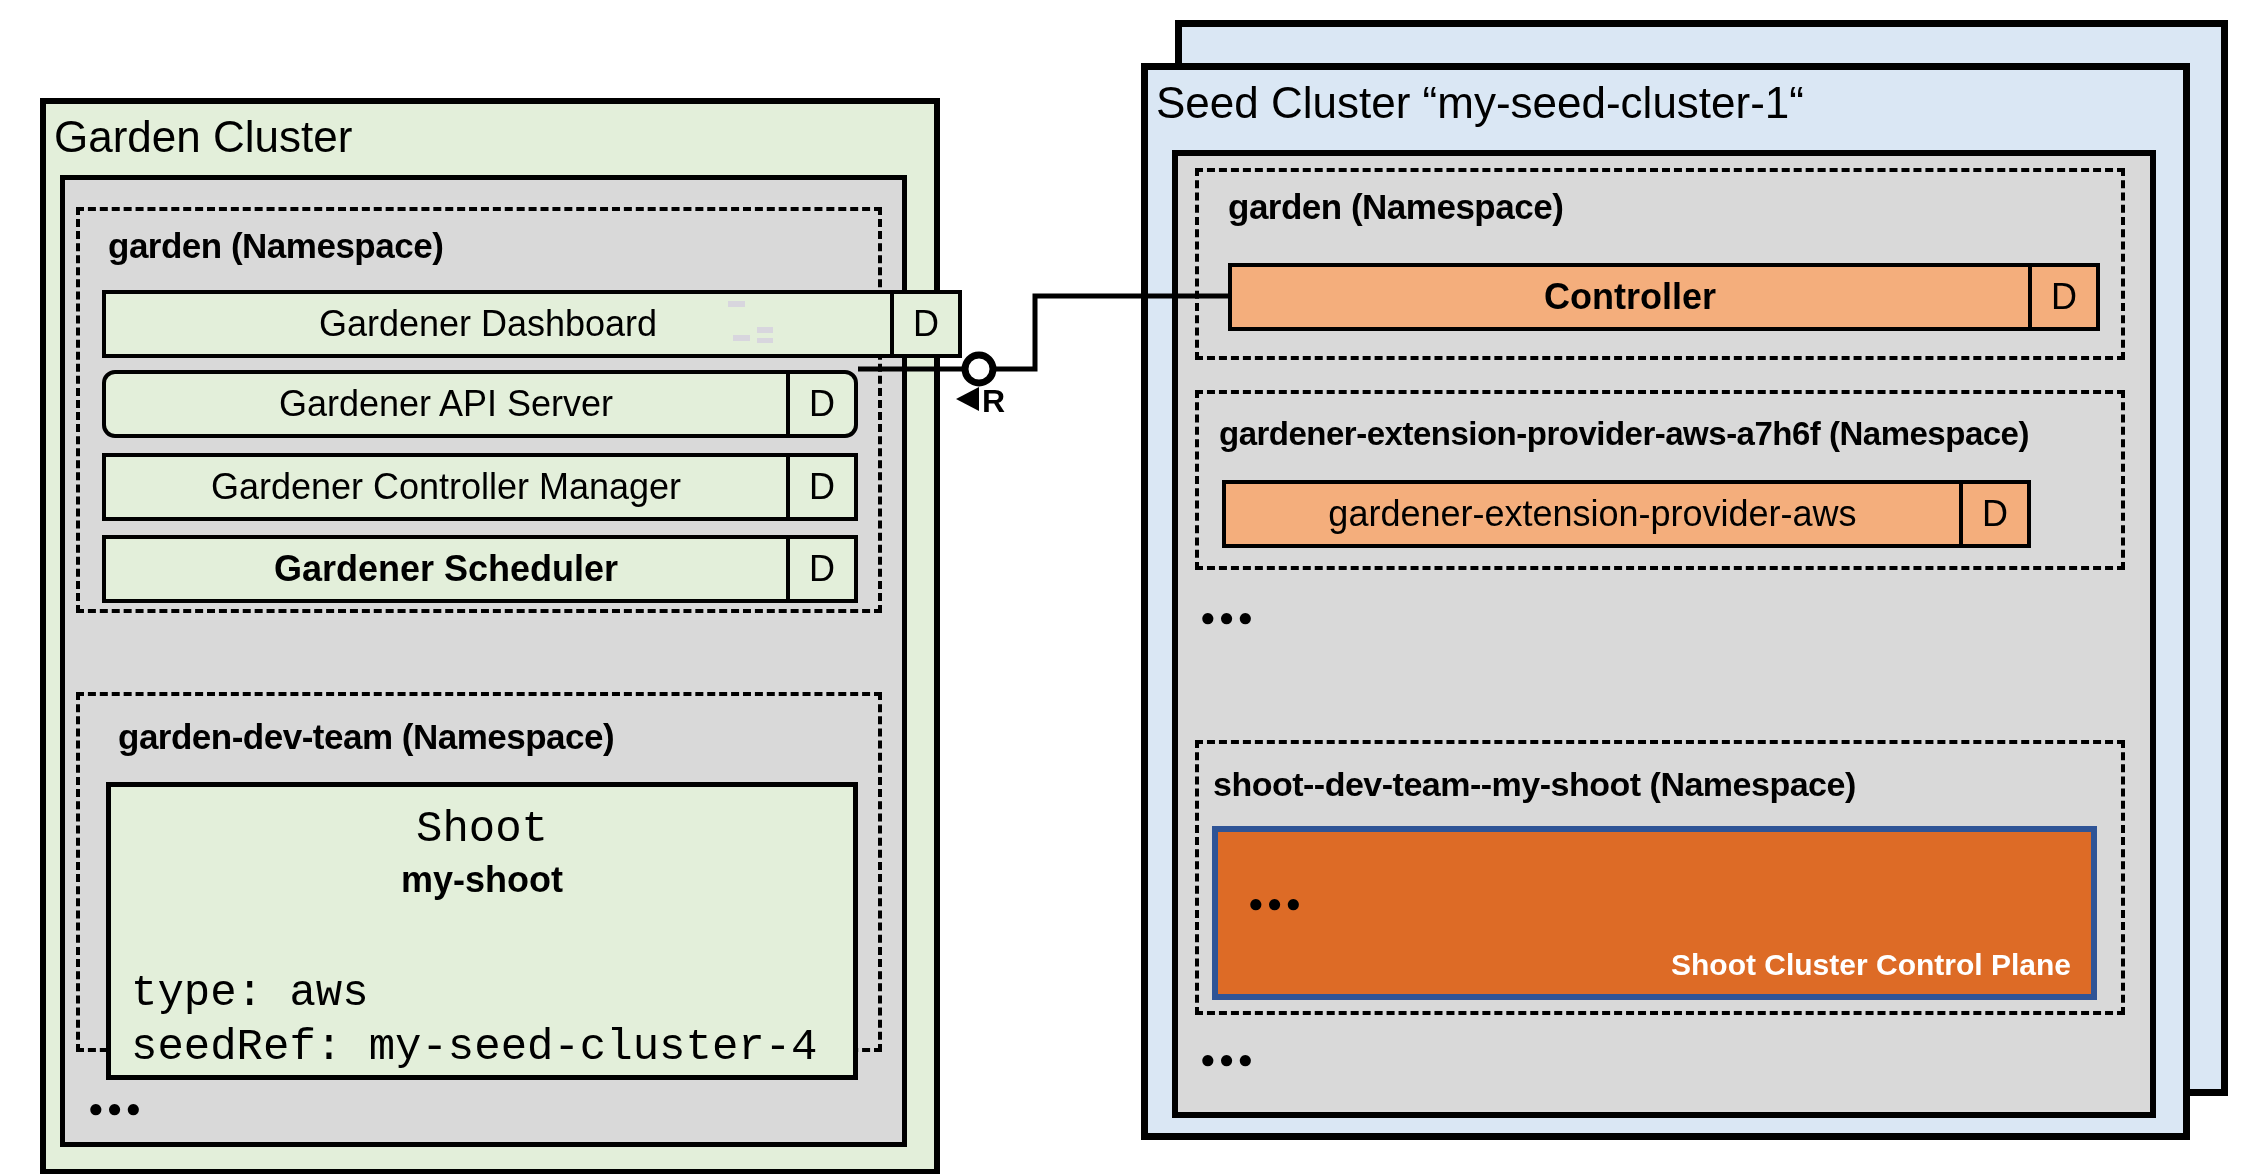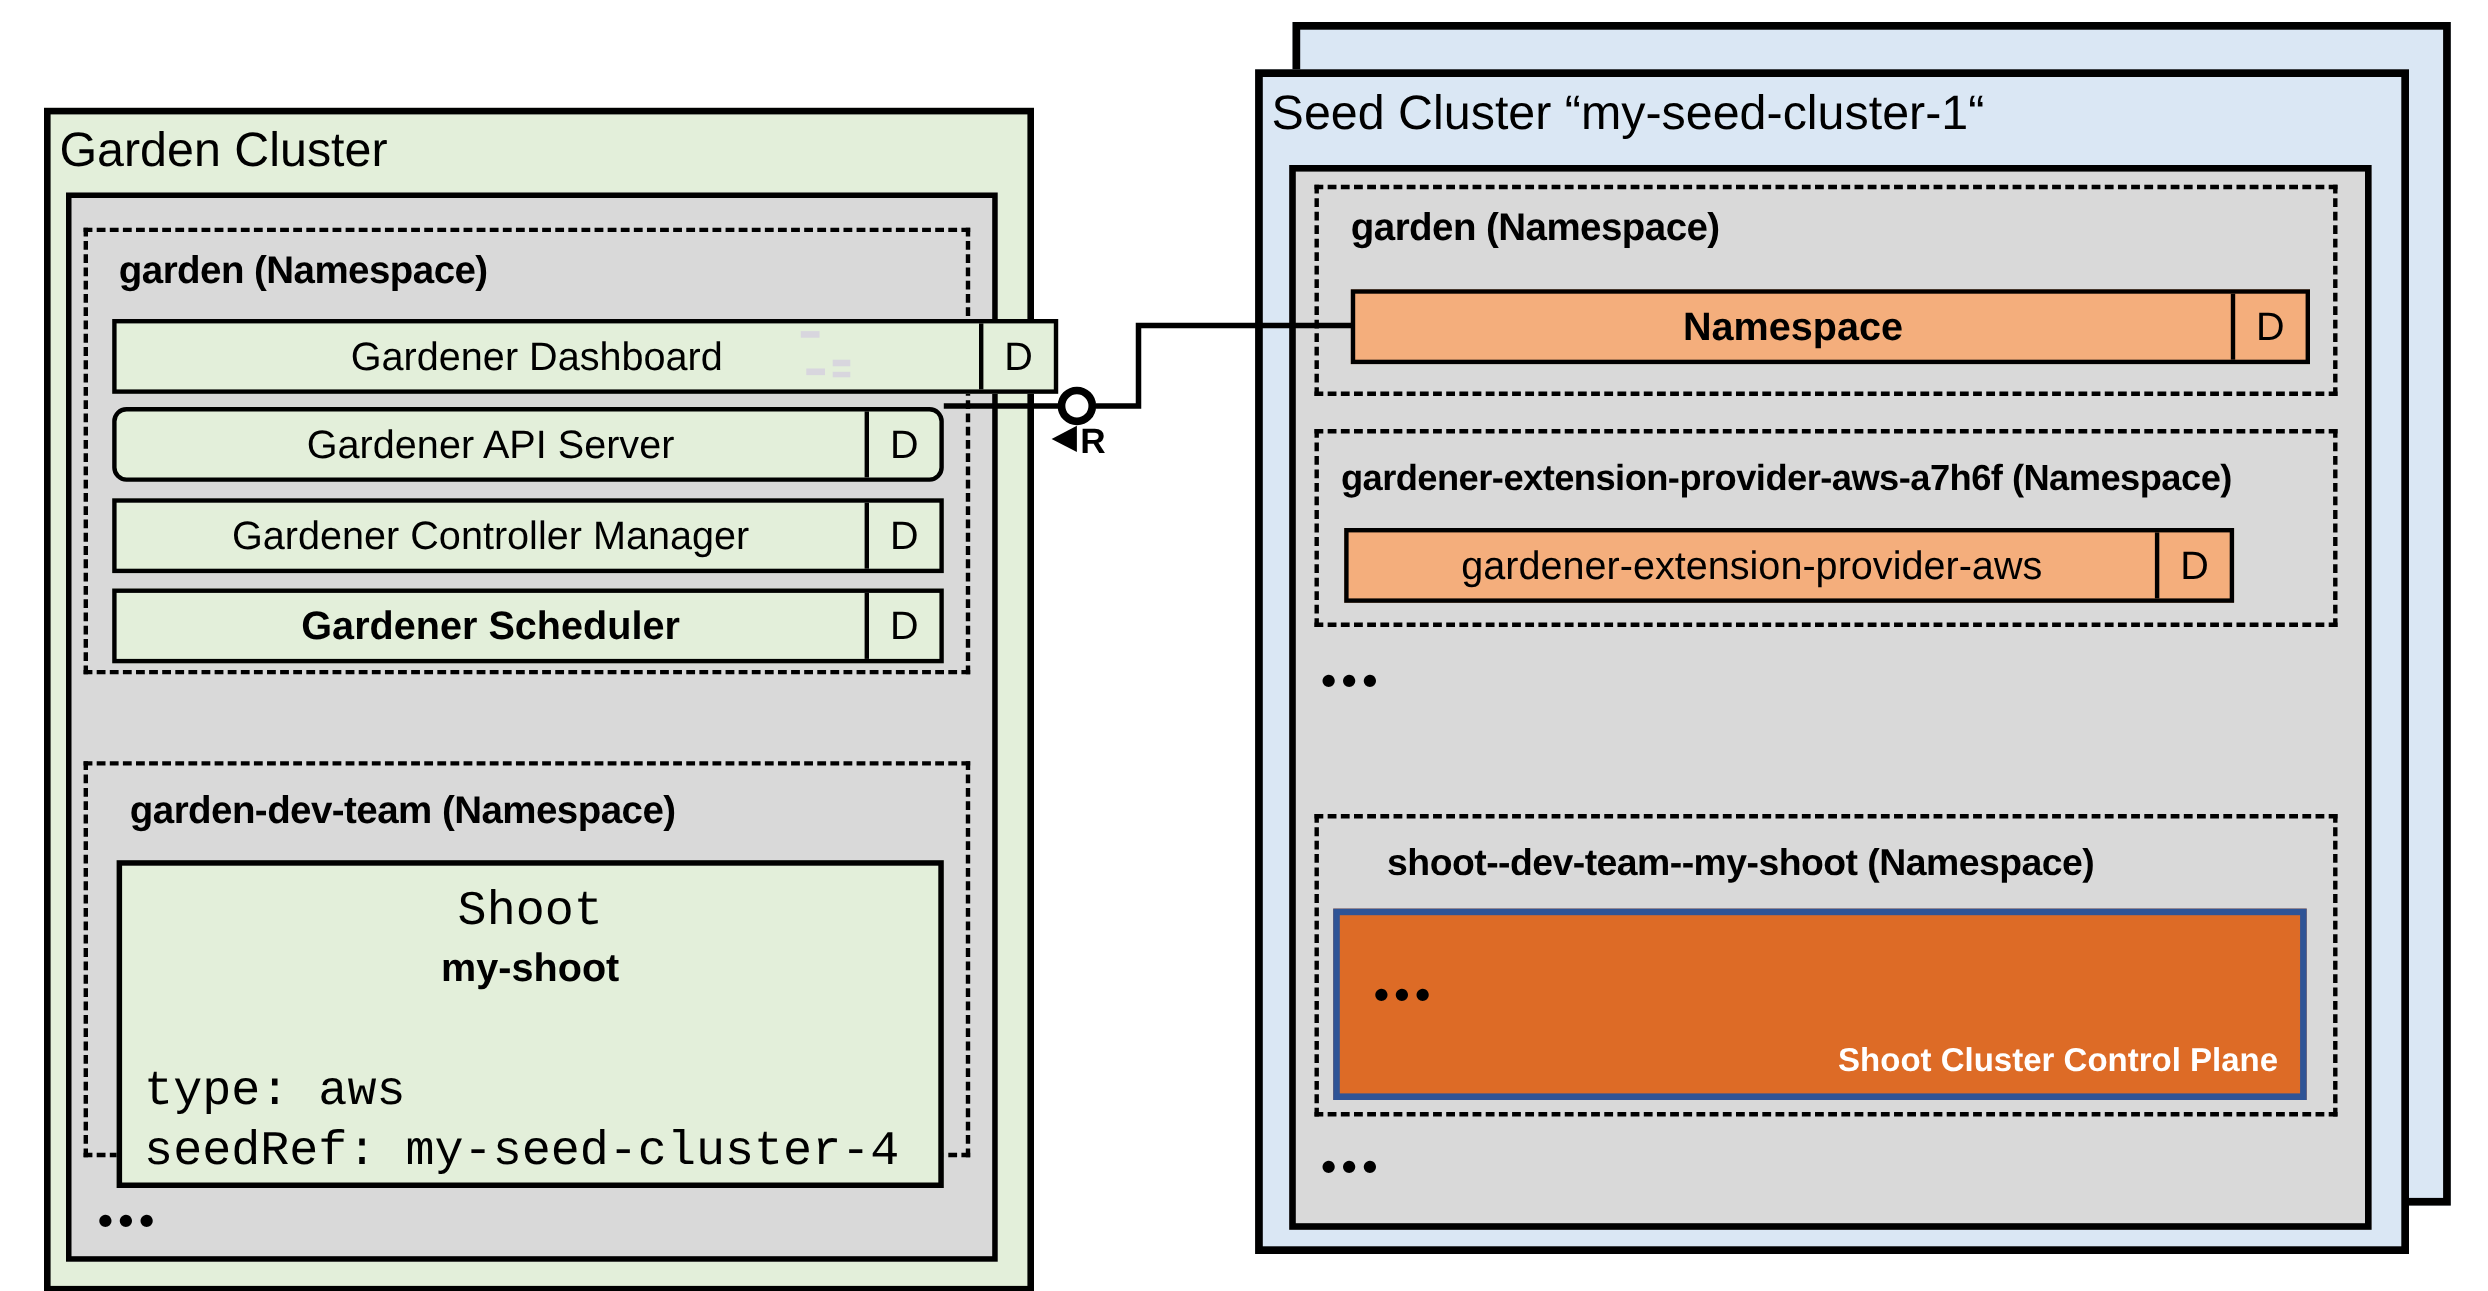--- a/index.html
+++ b/index.html
@@ -91,37 +91,37 @@
   </div>
 
   <div class="abs cluster blue" style="left:1141px;top:63px;width:1049px;height:1077px;">
     <div class="abs cluster-title" style="left:8px;top:8px;">Seed Cluster “my-seed-cluster-1“</div>
 
     <div class="abs panel r" style="left:24px;top:80px;width:984px;height:968px;">
 
       <div class="abs ns" style="left:17px;top:12px;width:930px;height:192px;">
         <div class="abs ns-label" style="left:29px;top:16px;">garden (Namespace)</div>
         <div class="abs comprow orange" style="left:29px;top:91px;width:872px;height:68px;">
-          <div class="lbl b">Namespace</div>
+          <div class="lbl b">Controller</div>
           <div class="dcell">D</div>
         </div>
       </div>
 
       <div class="abs ns" style="left:17px;top:234px;width:930px;height:180px;">
         <div class="abs ns-label" style="left:20px;top:22px;font-size:33px;">gardener-extension-provider-aws-a7h6f (Namespace)</div>
         <div class="abs comprow orange" style="left:23px;top:86px;width:809px;height:68px;">
           <div class="lbl">gardener-extension-provider-aws</div>
           <div class="dcell">D</div>
         </div>
       </div>
 
       <div class="abs dots" style="left:22px;top:448px;">●●●</div>
 
       <div class="abs ns" style="left:17px;top:584px;width:930px;height:275px;">
-        <div class="abs ns-label" style="left:14px;top:22px;font-size:34px;margin-left:48px;">shoot--dev-team--my-shoot (Namespace)</div>
+        <div class="abs ns-label" style="left:14px;top:22px;font-size:34px;">shoot--dev-team--my-shoot (Namespace)</div>
         <div class="abs cp" style="left:13px;top:82px;width:885px;height:174px;">
           <div class="abs dots" style="left:30px;top:58px;">●●●</div>
           <div class="abs cp-label" style="right:20px;bottom:12px;">Shoot Cluster Control Plane</div>
         </div>
       </div>
 
       <div class="abs dots" style="left:22px;top:890px;">●●●</div>
     </div>
   </div>
 

